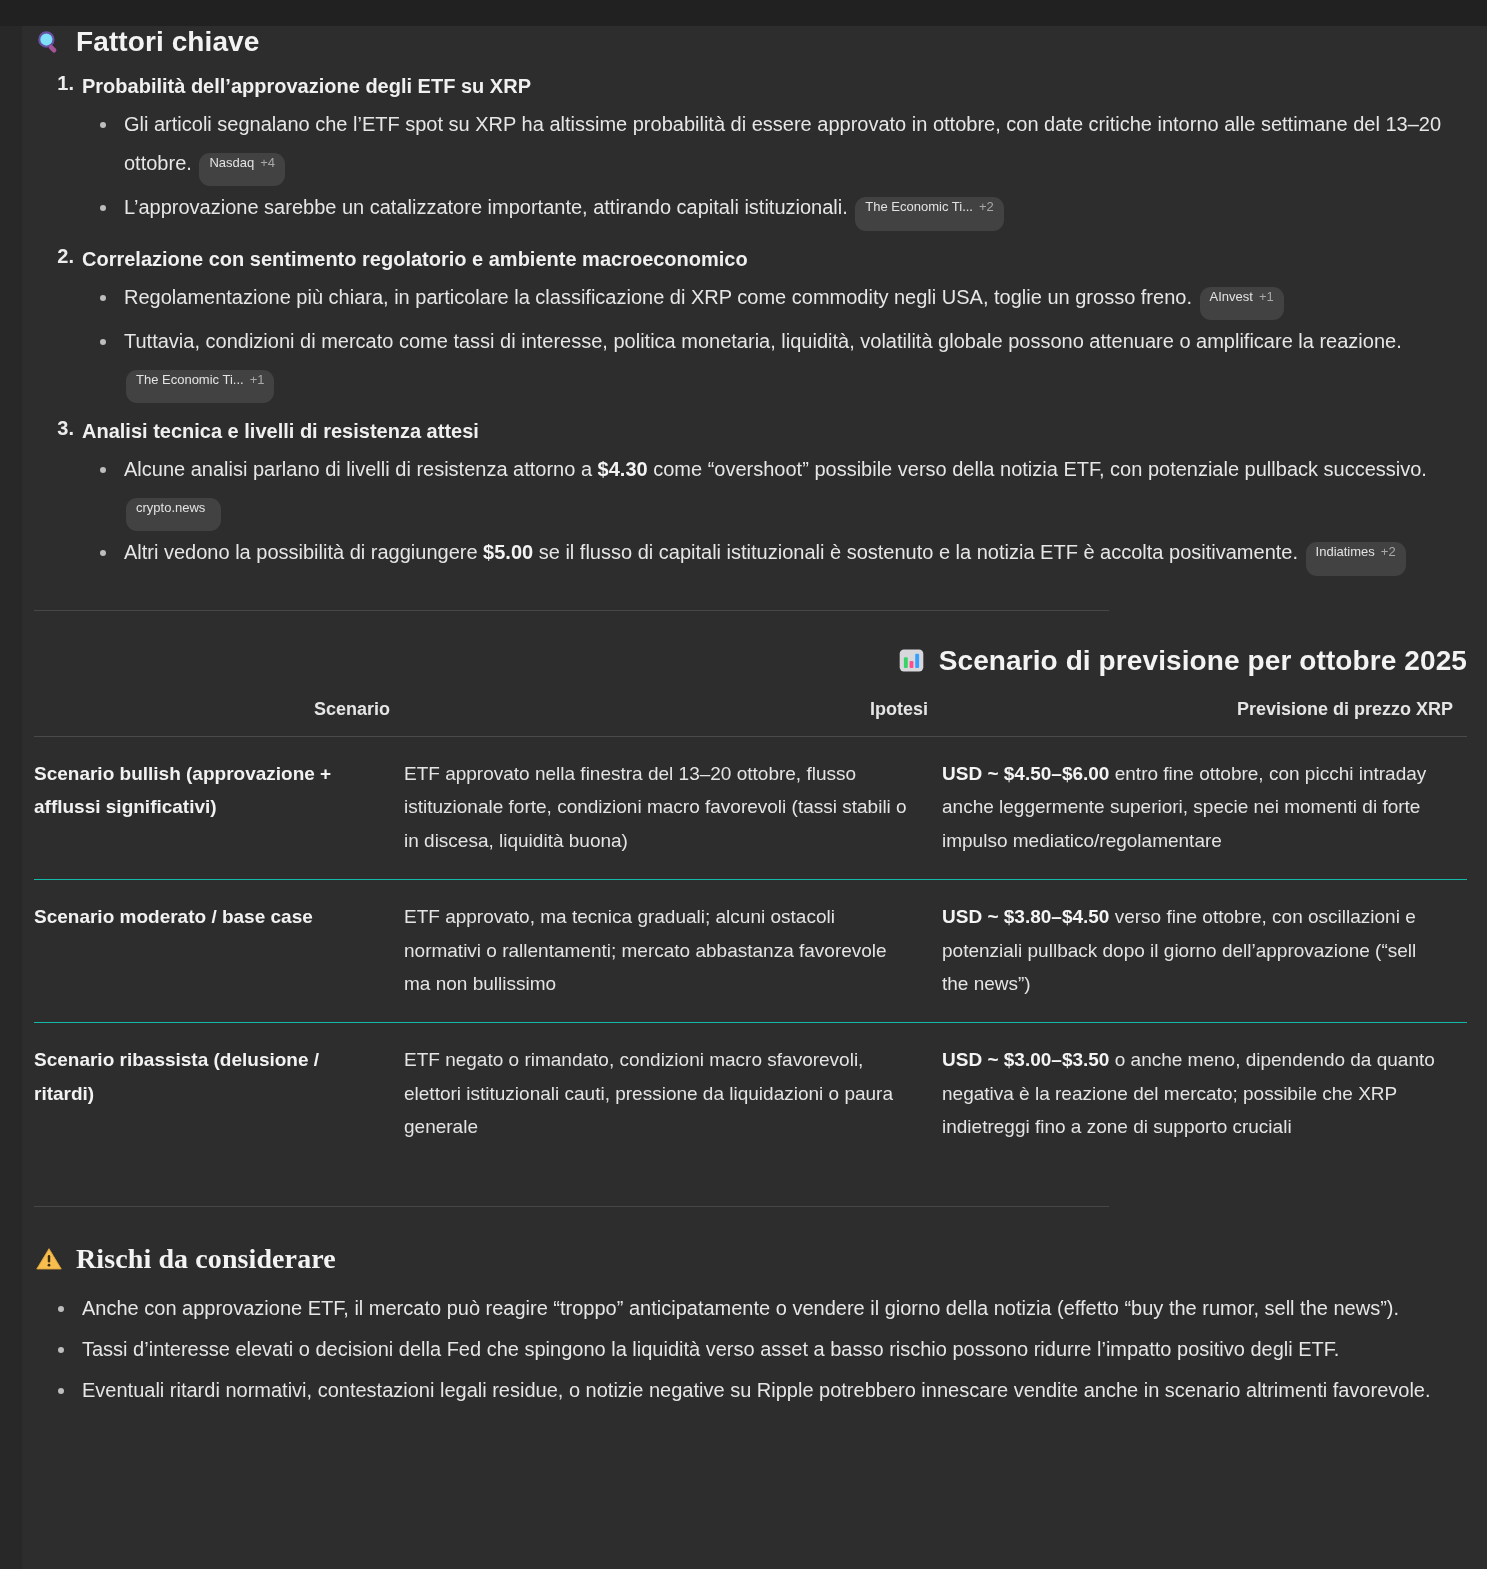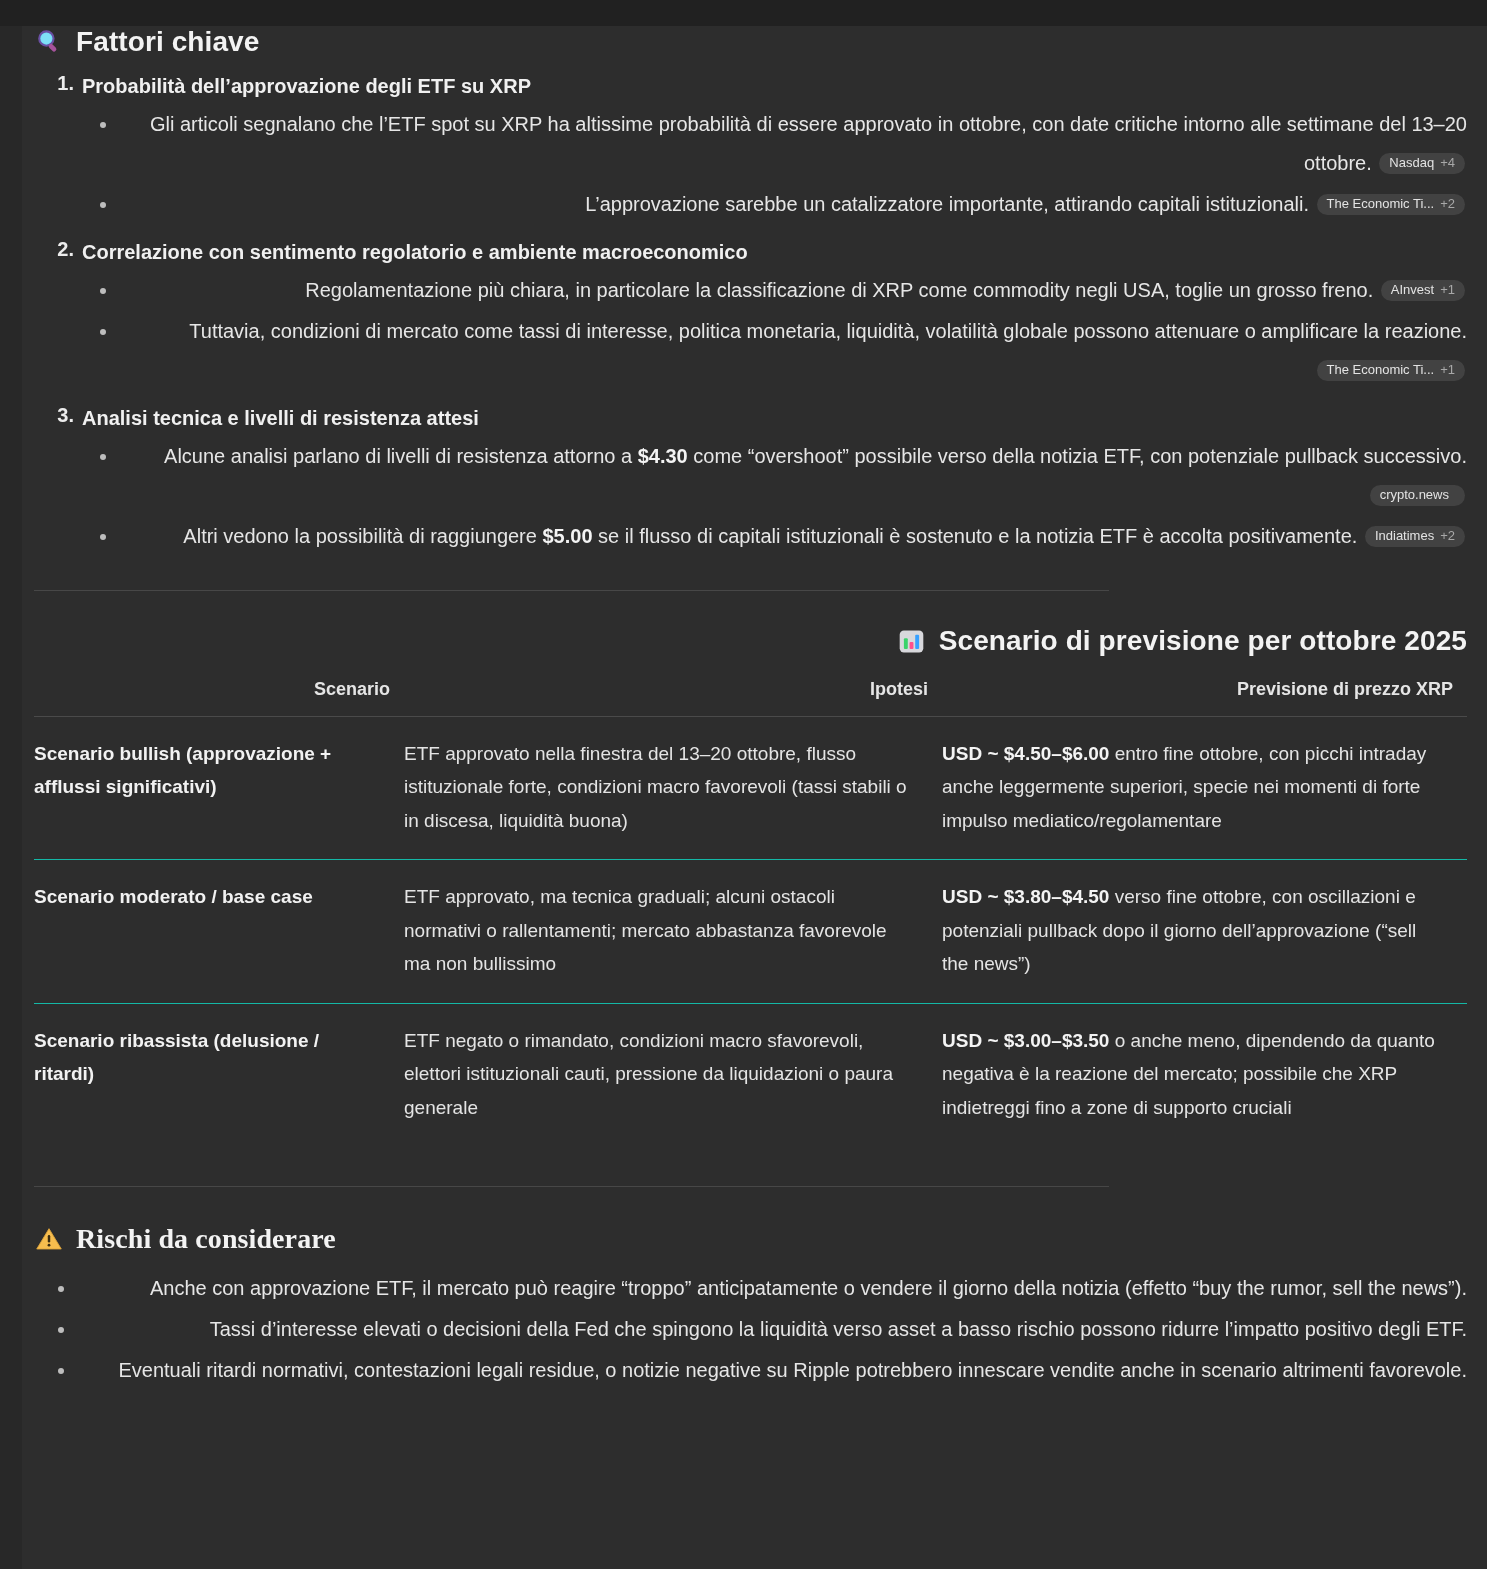--- a/index.html
+++ b/index.html
@@ -45,21 +45,21 @@
   .section-head .emoji {
     font-size: 26px;
     line-height: 1;
     display: inline-flex;
     align-items: center;
     justify-content: center;
     width: 30px;
     height: 30px;
     flex: none;
   }
-  .head-1 { margin: 26px 0 14px 0; }
+  .head-1 { margin: 26px 0 14px 0; align-items: flex-end; }
   .head-2 { margin: 0 0 22px 0; justify-content: flex-end; }
   .head-3 { margin: 0 0 14px 0; font-family: Liberation Serif, serif; }
 
   
   svg.emoji-ico { display:block; }
 
   
   ol.factors {
     list-style: none;
     margin: 0;
@@ -97,21 +97,20 @@
     margin: 4px 0 14px 0;
     padding: 0;
   }
   ul.bullets > li {
     position: relative;
     padding-left: 42px;
     font-size: 20px;
     line-height: 1.95;
     color: #e6e6e6;
     margin-bottom: 2px;
-    text-align: right;
   }
   ul.bullets > li::before {
     content: "";
     position: absolute;
     left: 18px;
     top: 17px;
     width: 6px;
     height: 6px;
     border-radius: 50%;
     background: #bdbdbd;
@@ -127,21 +126,21 @@
   }
   b, strong { font-weight: 700; color: #f4f4f4; }
 
   
   .cite {
     display: inline-flex;
     align-items: baseline;
     gap: 6px;
     background: #424242;
     border-radius: 11px;
-    padding: 3px 10px 4px 10px;
+    padding: 3px 10px 16px 10px;
     margin: 0 2px;
     font-size: 13px;
     line-height: 1.1;
     color: #e3e3e3;
     vertical-align: 3px;
     white-space: nowrap;
   }
   .cite .cnt { color: #a8a8a8; font-size: 13px; }
 
   

